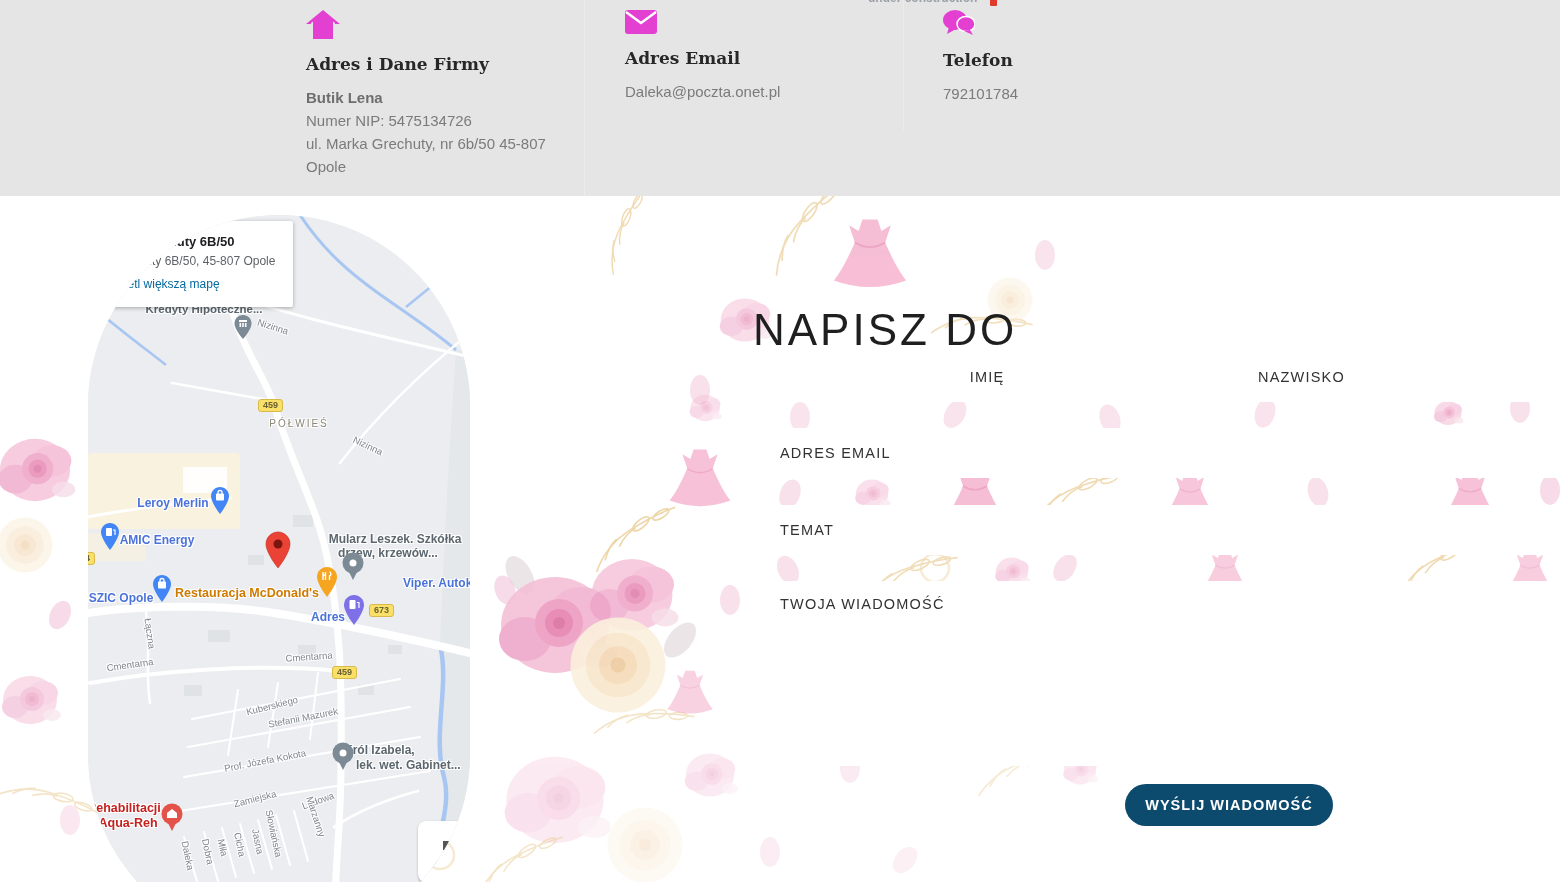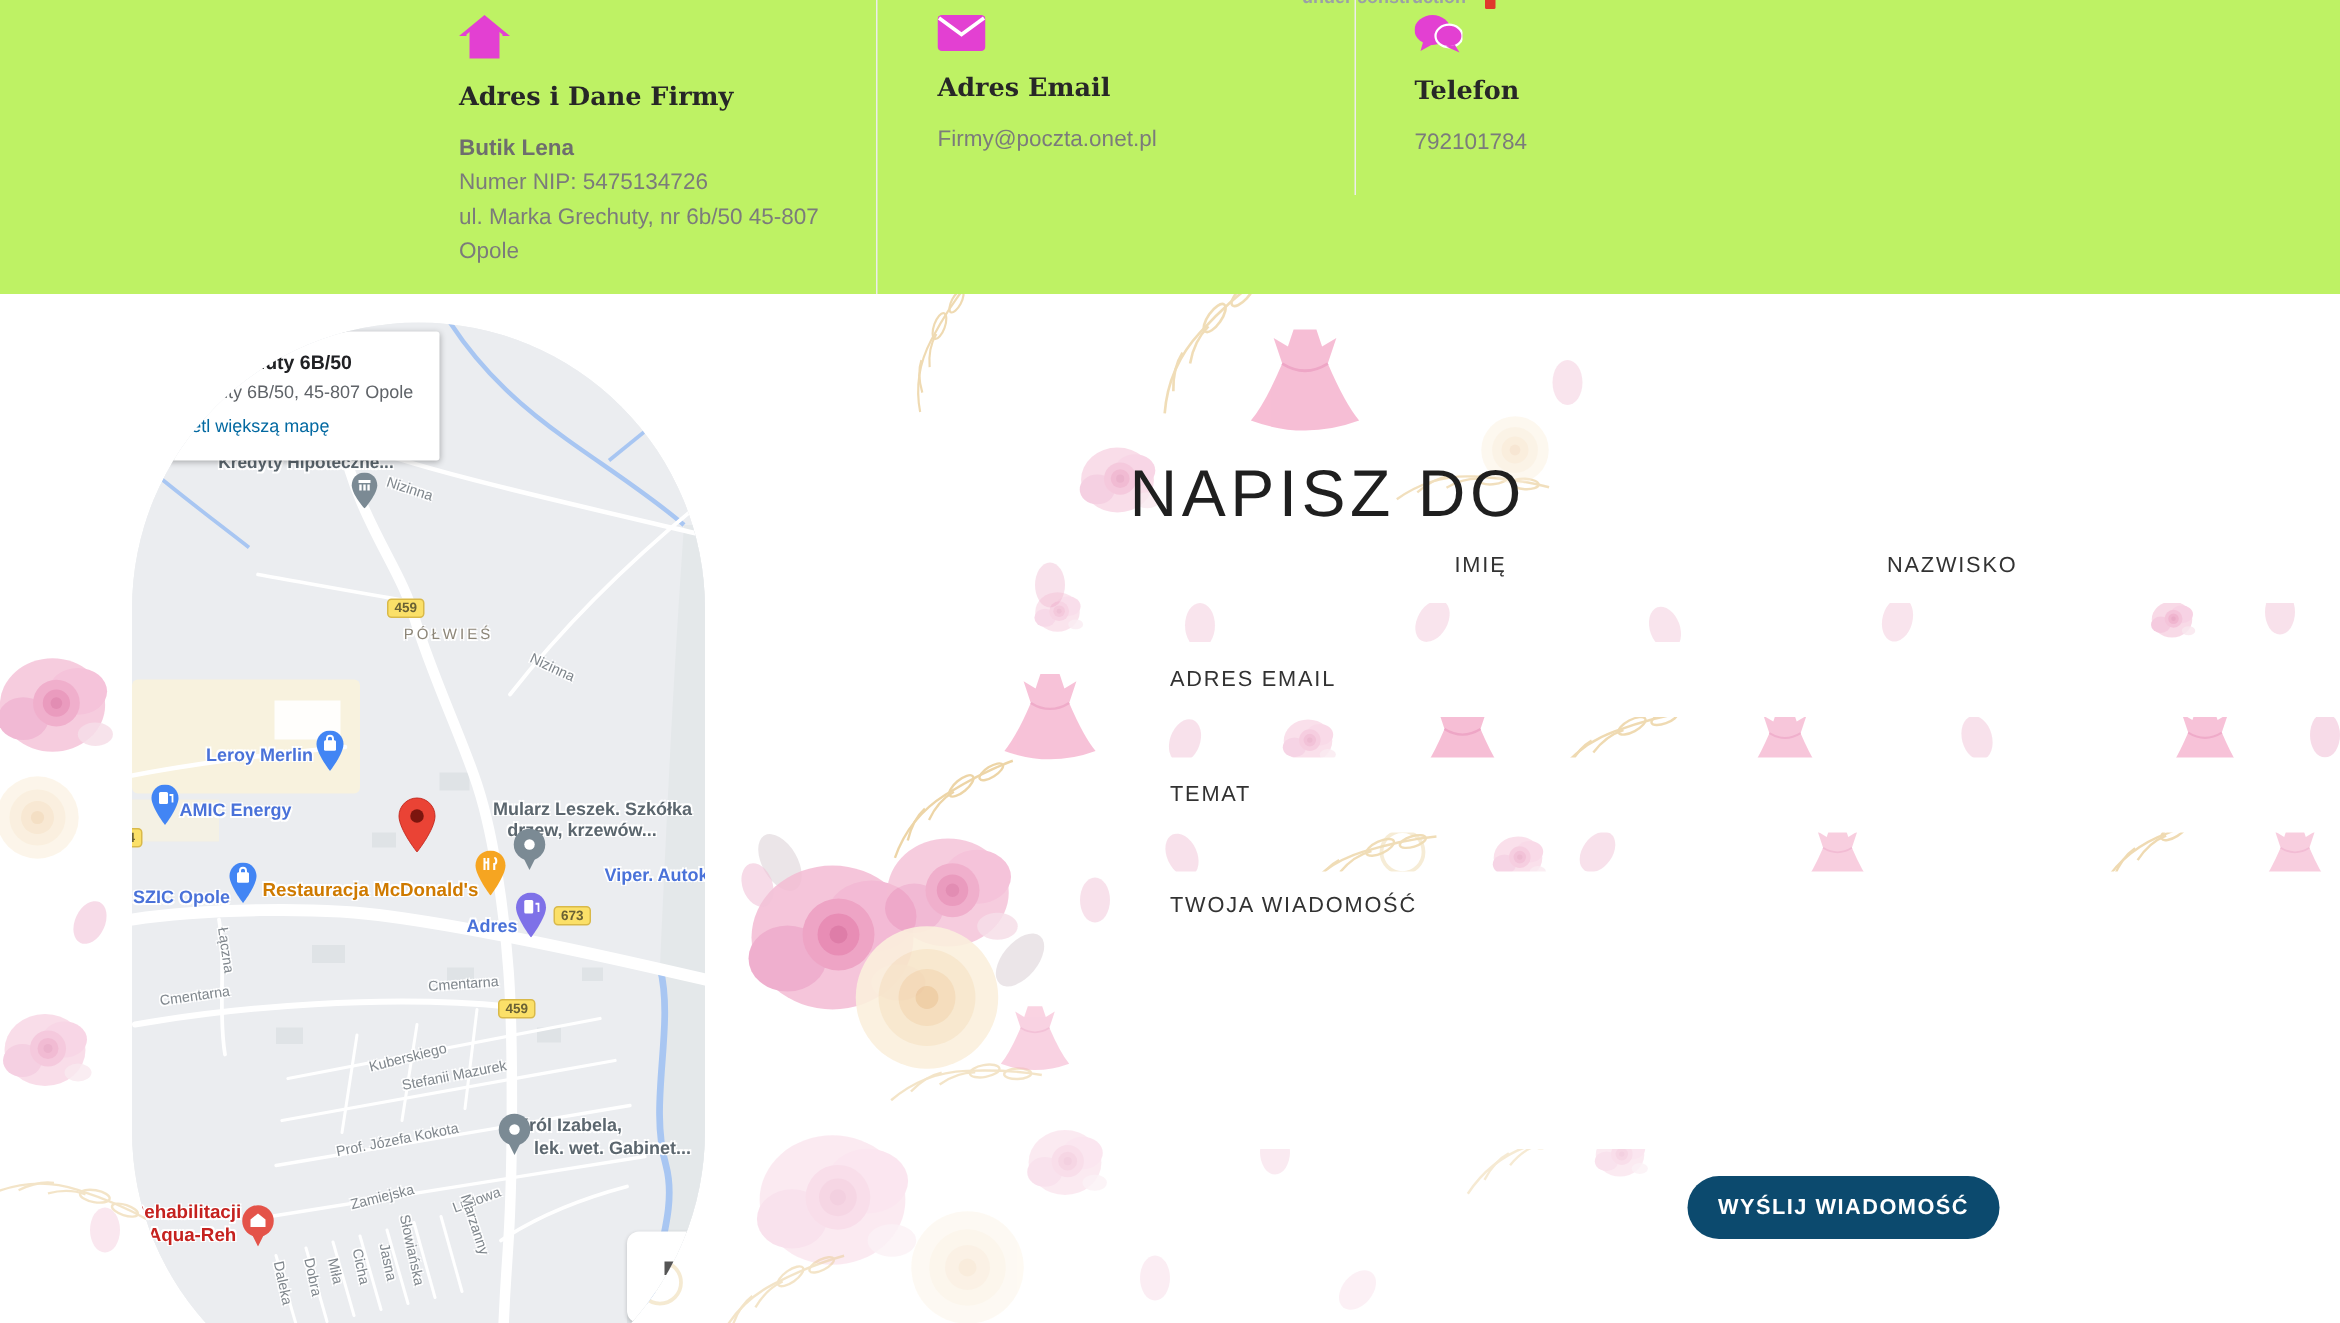--- a/index.html
+++ b/index.html
@@ -1,21 +1,21 @@
 <!DOCTYPE html>
 <html><head>
 <meta charset="utf-8">
 <style>
   html,body{margin:0;padding:0}
   body{width:1560px;height:882px;overflow:hidden;position:relative;background:#ffffff;
        font-family:"Liberation Sans",sans-serif}
   
   .bg-floral{position:absolute;left:0;top:0;z-index:1;pointer-events:none}
   
-  .topbar{position:absolute;left:0;top:0;width:1560px;height:196px;background:#bef264;z-index:5}
+  .topbar{position:absolute;left:0;top:0;width:1560px;height:196px;background:#e5e5e5;z-index:5}
   .vdiv{position:absolute;top:0;width:1px;background:#ececec}
   .ccol{position:absolute;top:0}
   .cicon{display:block;margin-bottom:10px}
   .ctitle{font-family:"DejaVu Serif","Liberation Serif",serif;font-weight:700;font-size:17px;
           color:#272727;margin:0 0 12px 0}
   .cline{font-size:15px;color:#7b7b7b;margin:0;line-height:23px}
   .cline.bold{font-weight:700;color:#6e6e6e}
   .uc-clip{position:absolute;left:868px;top:0;width:140px;height:7px;overflow:hidden;z-index:6}
   .uc-text{position:absolute;left:0;top:-9px;font-size:12px;font-weight:700;color:#9aa0a6;white-space:nowrap}
   .uc-flag{position:absolute;left:122px;top:-2px;width:7px;height:8px;background:#e0392b;border-radius:1px}
@@ -182,21 +182,21 @@
   </div>
 
   <div class="ccol" style="left:625px;top:10px">
     <span class="cicon">
       <svg width="32" height="24" viewBox="0 0 32 24">
           <rect x="0" y="0" width="32" height="24" rx="3" fill="#E340D2"></rect>
           <path d="M1,2 L16,13 L31,2" stroke="#fff" stroke-width="2.4" fill="none"></path>
         </svg>
     </span>
     <h3 class="ctitle">Adres Email</h3>
-    <p class="cline">Firmy@poczta.onet.pl</p>
+    <p class="cline">Daleka@poczta.onet.pl</p>
   </div>
 
   <div class="ccol" style="left:943px;top:10px">
     <span class="cicon">
       <svg width="32" height="26" viewBox="0 0 32 26">
           <ellipse cx="12" cy="10" rx="12" ry="10" fill="#E340D2"></ellipse>
           <path d="M6,17 L4,24 L13,19 Z" fill="#E340D2"></path>
           <ellipse cx="23" cy="14" rx="9" ry="7.5" fill="#E340D2" stroke="#fff" stroke-width="1.5"></ellipse>
           <path d="M27,20 L30,25 L21,21 Z" fill="#E340D2"></path>
         </svg>

